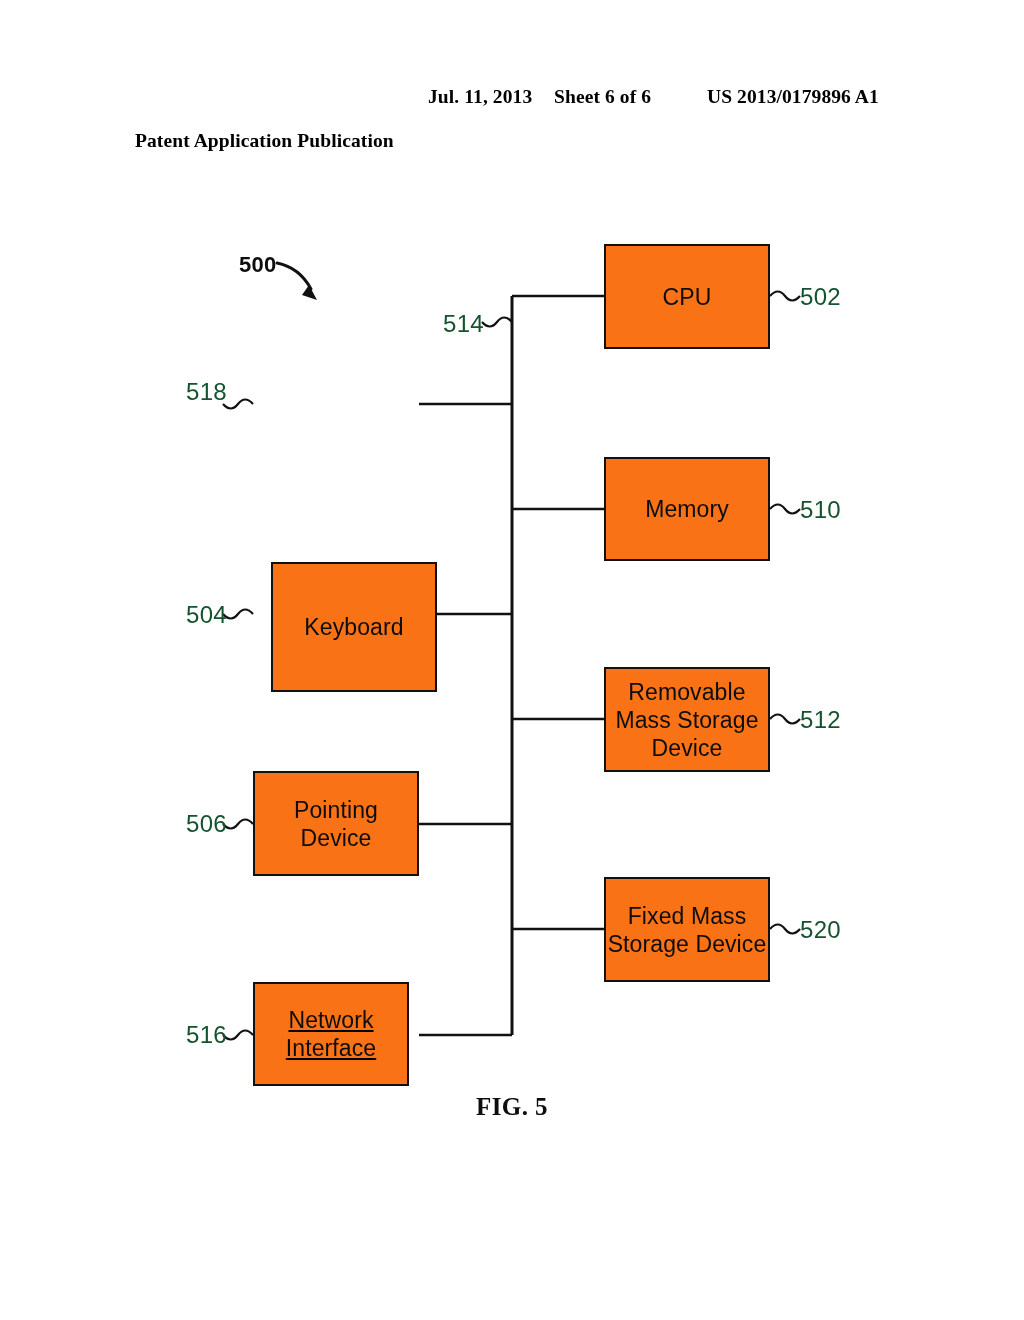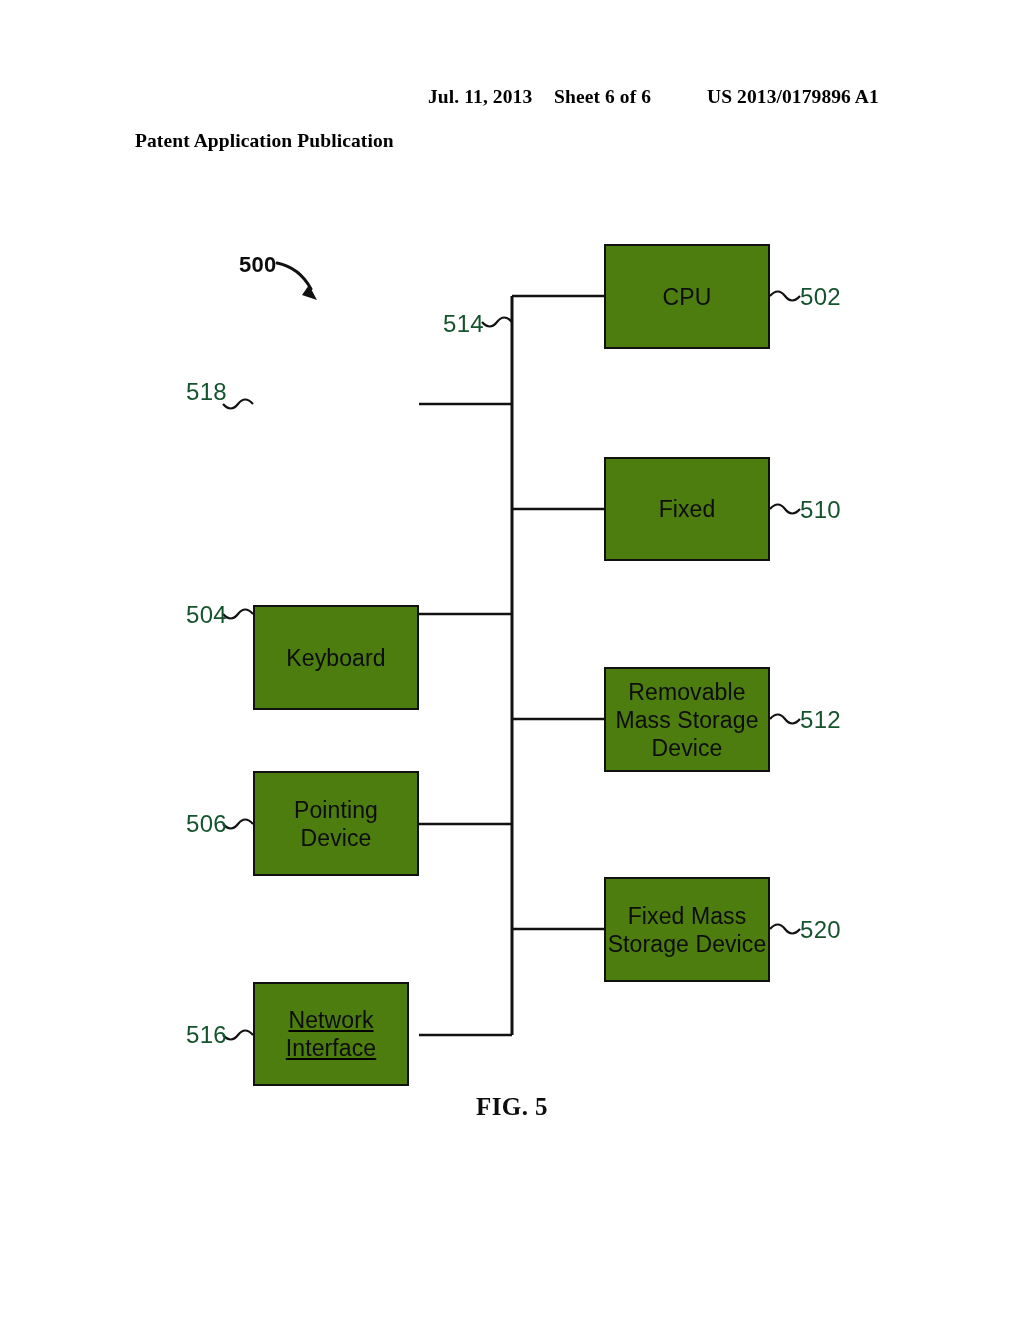--- a/index.html
+++ b/index.html
@@ -47,21 +47,21 @@
     position: absolute;
     left: 0;
     top: 0;
     display: block;
   }
 
   
   .node-box {
     position: absolute;
     border: 2.5px solid #111111;
-    background: #4d7c0f;
+    background: #f97316;
     box-sizing: border-box;
     display: flex;
     align-items: center;
     justify-content: center;
     text-align: center;
   }
   .node-label {
     font-family: "Liberation Sans", sans-serif;
     font-size: 23px;
     line-height: 28px;
@@ -69,21 +69,21 @@
     letter-spacing: 0.1px;
     white-space: pre-line;
   }
 
   
   #box-cpu        { left: 604px; top: 244px; width: 166px; height: 105px; }
   #box-memory     { left: 604px; top: 457px; width: 166px; height: 104px; }
   #box-removable  { left: 604px; top: 667px; width: 166px; height: 105px; }
   #box-fixed      { left: 604px; top: 877px; width: 166px; height: 105px; }
   #box-display    { left: 253px; top: 351px; width: 166px; height: 105px; }
-  #box-keyboard   { left: 253px; top: 562px; width: 166px; height: 105px; margin-top: 43px; }
+  #box-keyboard   { left: 271px; top: 562px; width: 166px; height: 130px; }
   #box-pointing   { left: 253px; top: 771px; width: 166px; height: 105px; }
   #box-network    { left: 253px; top: 982px; width: 156px; height: 104px; text-decoration: underline; }
 
   
   .ref-num {
     position: absolute;
     font-family: "Liberation Sans", sans-serif;
     font-size: 24px;
     color: #14532d;
     white-space: nowrap;
@@ -162,21 +162,21 @@
     <path d="M 482 322 q 8 9 15 0 q 7 -9 15 0" fill="none" stroke="#111111" stroke-width="2.2"></path>
 
     <path d="M 277 263 C 292 266 304 276 311 289" fill="none" stroke="#111111" stroke-width="3" stroke-linecap="round"></path>
     <polygon points="309,285 317,300 302,295" fill="#111111"></polygon>
   </svg>
 
   <div class="node-box" id="box-cpu">
     <span class="node-label">CPU</span>
   </div>
   <div class="node-box" id="box-memory">
-    <span class="node-label">Fixed</span>
+    <span class="node-label">Memory</span>
   </div>
   <div class="node-box" id="box-removable">
     <span class="node-label">Removable
 Mass Storage
 Device</span>
   </div>
   <div class="node-box" id="box-fixed">
     <span class="node-label">Fixed Mass
 Storage Device</span>
   </div>

